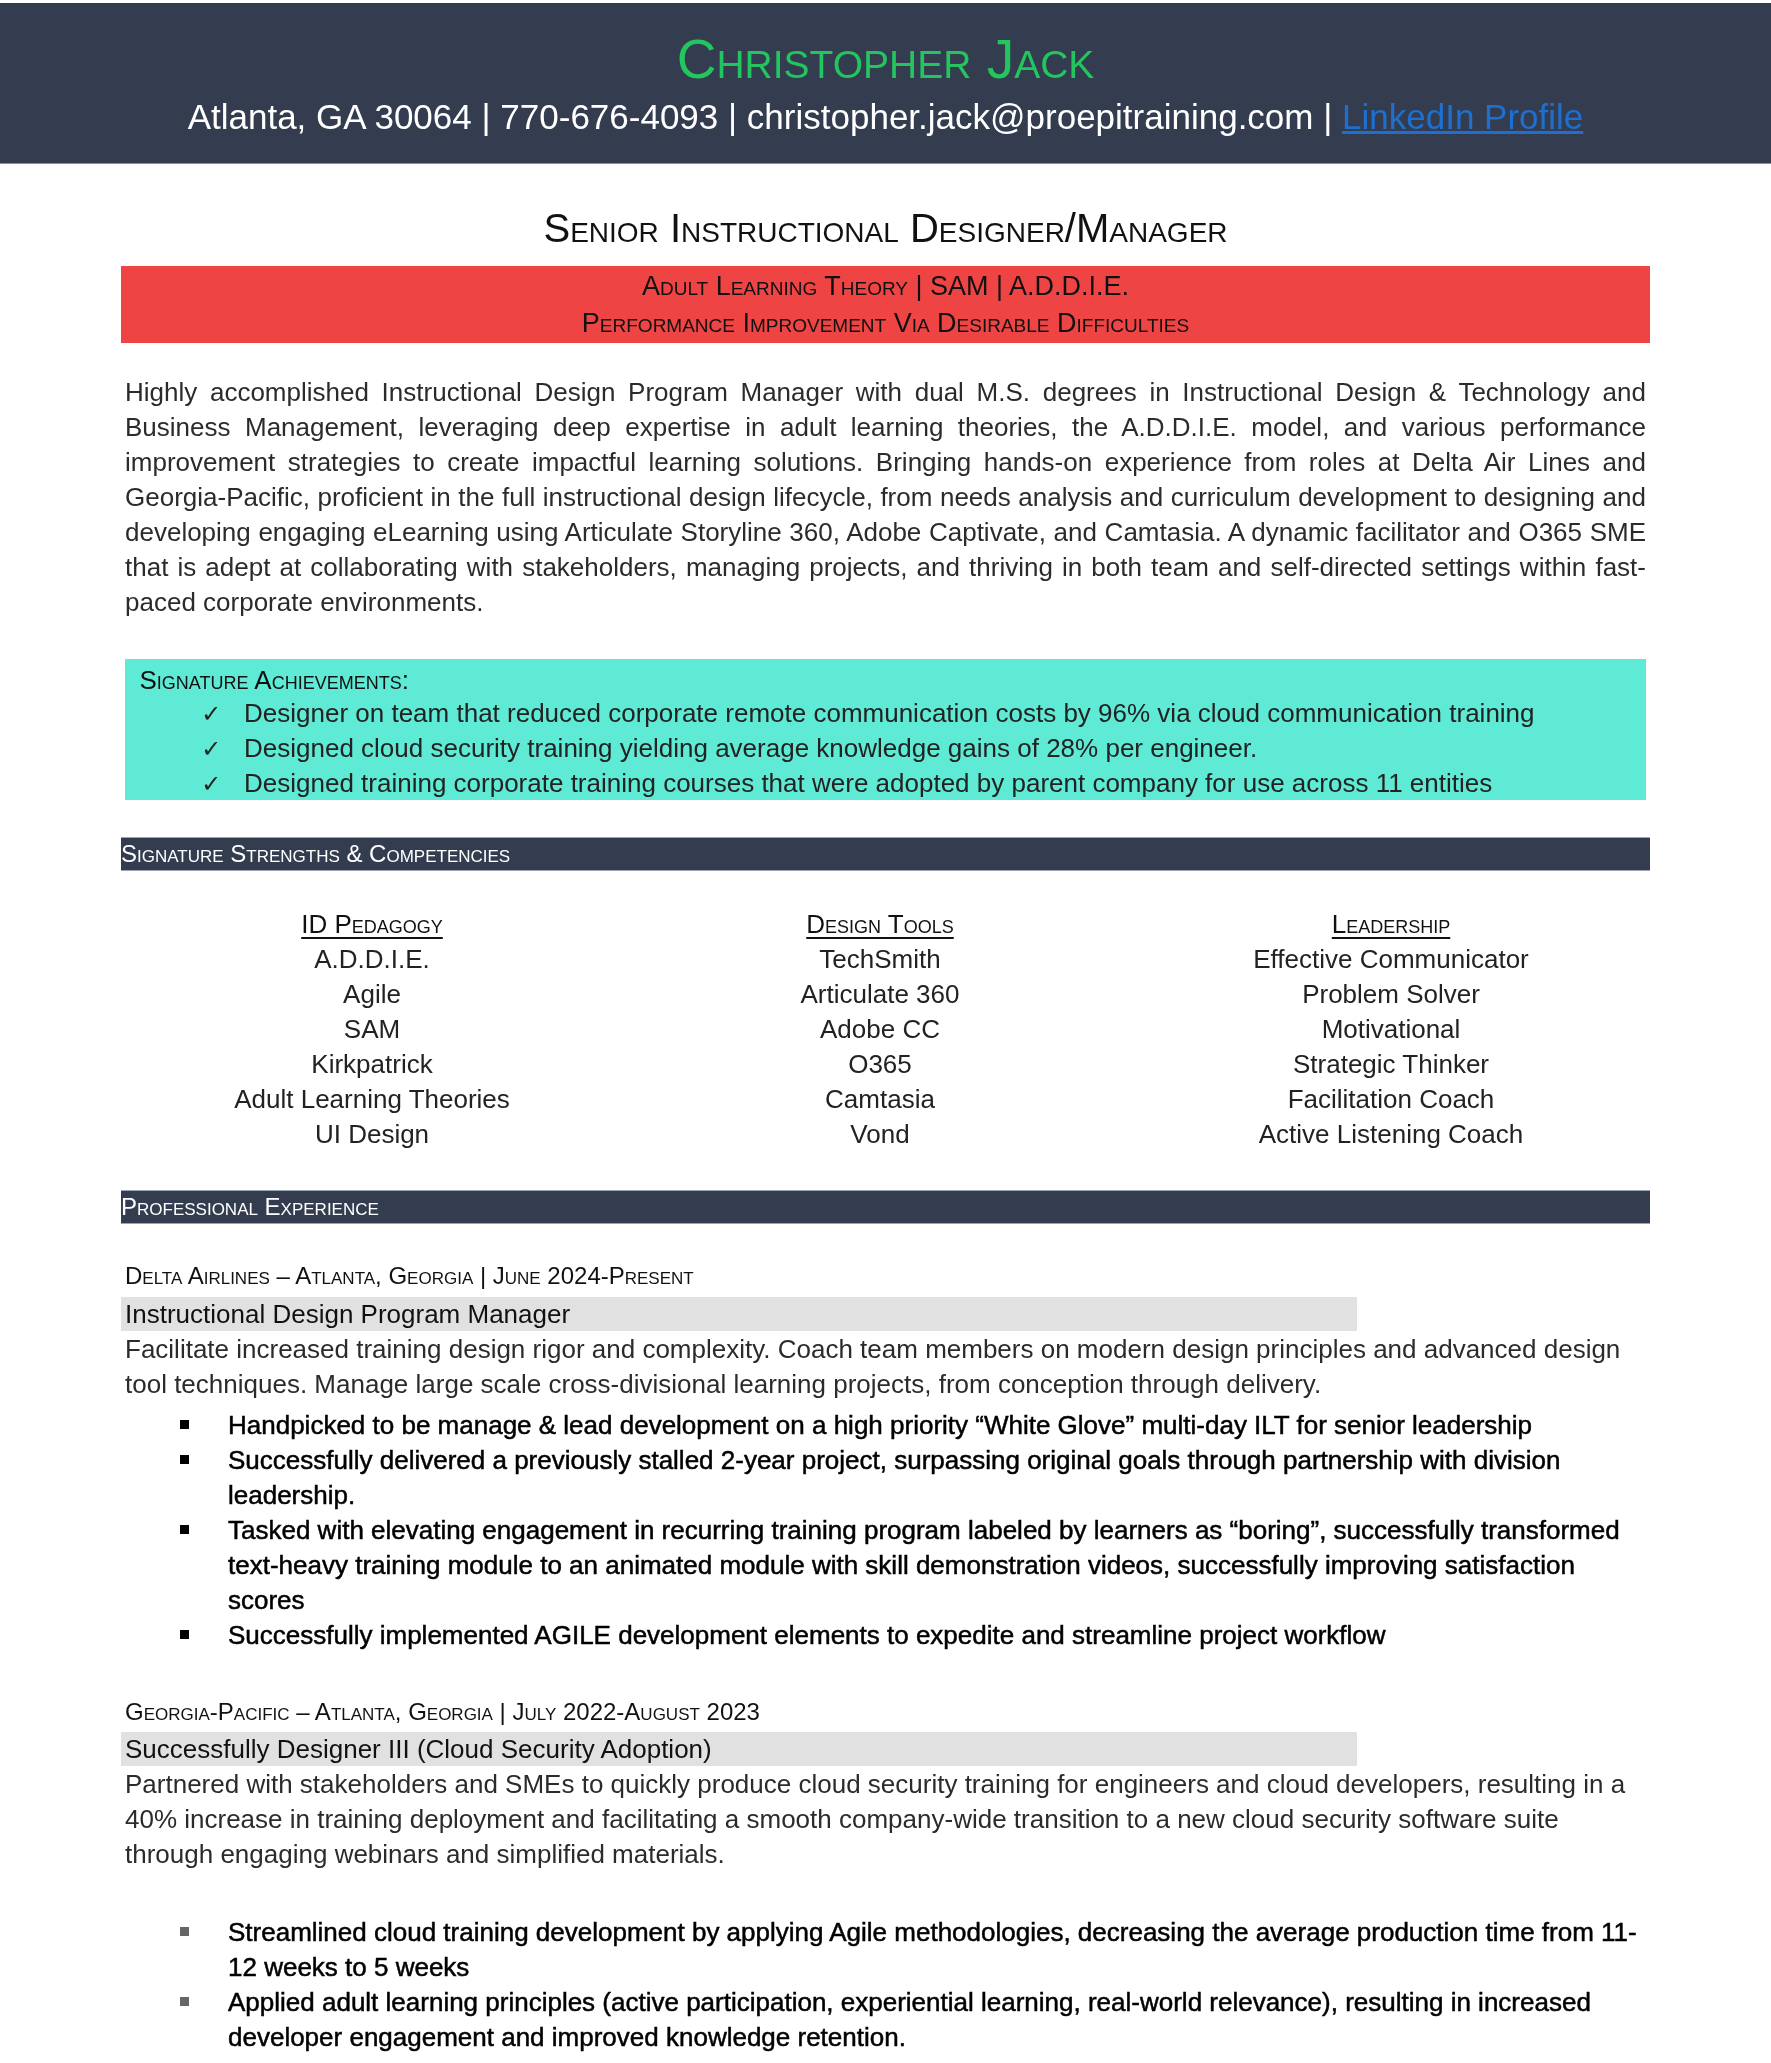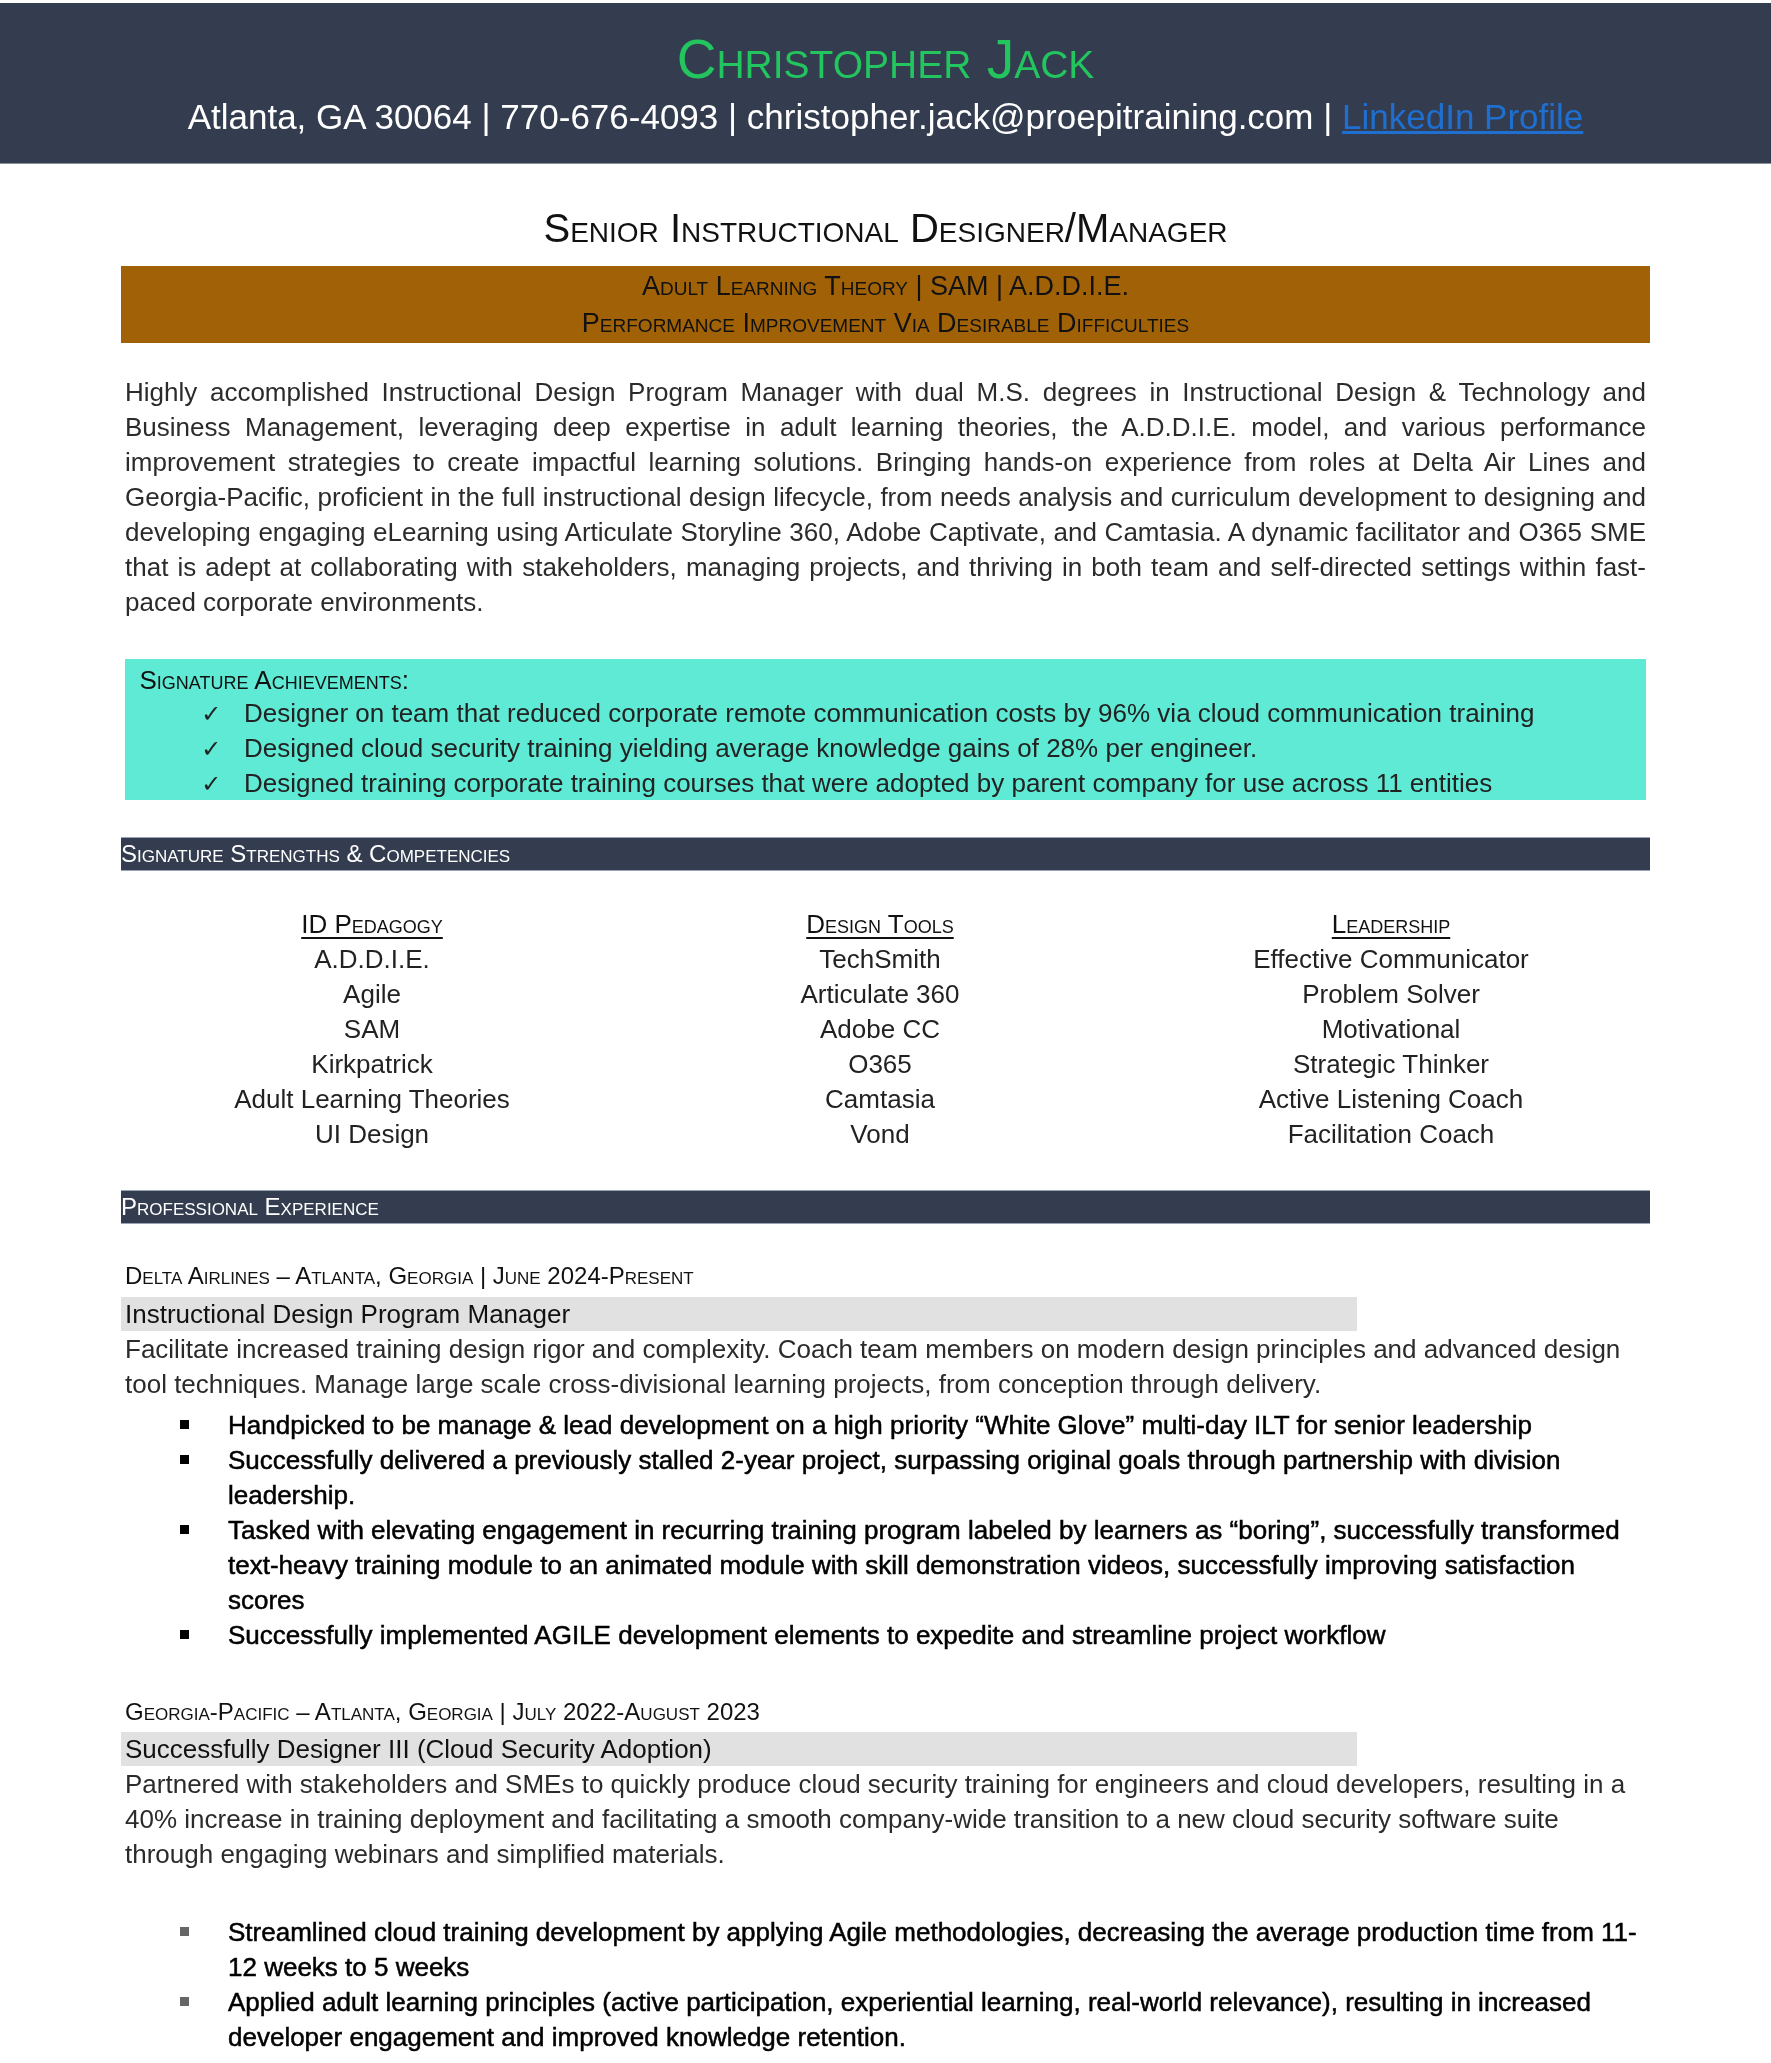--- a/index.html
+++ b/index.html
@@ -11,21 +11,21 @@
             background: #343d4f; border-bottom: 1.6px solid #8a8f99; }
   .name { position: absolute; top: 24px; left: 0; width: 100%; text-align: center;
           color: #22c55e; font-size: 55px; font-variant: small-caps; letter-spacing: 0px; }
   .contact { position: absolute; top: 94px; left: 0; width: 100%; text-align: center;
              color: #ffffff; font-size: 35px; white-space: nowrap; }
   .contact a { color: #1f6fd1; text-decoration: underline; }
 
   .title { position: absolute; top: 206px; left: 0; width: 1771px; text-align: center;
            font-size: 40px; font-variant: small-caps; color: #111; }
   .tagband { position: absolute; top: 266px; left: 121px; width: 1529px; height: 77px;
-             background: #a16207; text-align: center; }
+             background: #ef4444; text-align: center; }
   .tagband div { font-size: 27px; font-variant: small-caps; line-height: 37px; color: #111; }
   .tagband .t1 { padding-top: 1.6px; }
 
   .summary { position: absolute; top: 375px; left: 125px; width: 1521px;
              font-size: 26px; line-height: 35px; text-align: justify; color: #2b2b2b; }
 
   .achbox { position: absolute; top: 659px; left: 125px; width: 1521px; height: 141px;
             background: #5eead4; }
   .ach-title { position: absolute; top: 6.4px; left: 14.5px; font-size: 26px; font-variant: small-caps; color: #111; }
   .ach-list { position: absolute; top: 37px; left: 0; margin: 0; padding: 0; list-style: none; }
@@ -105,22 +105,22 @@
   <div class="i">O365</div>
   <div class="i">Camtasia</div>
   <div class="i">Vond</div>
 </div>
 <div class="comp-col" style="left:1141px;">
   <div class="h">Leadership</div>
   <div class="i">Effective Communicator</div>
   <div class="i">Problem Solver</div>
   <div class="i">Motivational</div>
   <div class="i">Strategic Thinker</div>
+  <div class="i">Facilitation Coach</div>
   <div class="i">Active Listening Coach</div>
-  <div class="i">Facilitation Coach</div>
 </div>
 
 <div class="bar" style="top:1190px;">Professional Experience</div>
 
 <div class="job-head" style="top:1262px;">Delta Airlines – Atlanta, Georgia | June 2024-Present</div>
 <div class="role" style="top:1297px;">Instructional Design Program Manager</div>
 <div class="job-desc" style="top:1332px;">Facilitate increased training design rigor and complexity. Coach team members on modern design principles and advanced design tool techniques. Manage large scale cross-divisional learning projects, from conception through delivery.</div>
 <ul class="bullets" style="top:1408px;">
   <li><span class="sq"></span><span class="txt">Handpicked to be manage &amp; lead development on a high priority “White Glove” multi-day ILT for senior leadership</span></li>
   <li><span class="sq"></span><span class="txt">Successfully delivered a previously stalled 2-year project, surpassing original goals through partnership with division leadership.</span></li>

